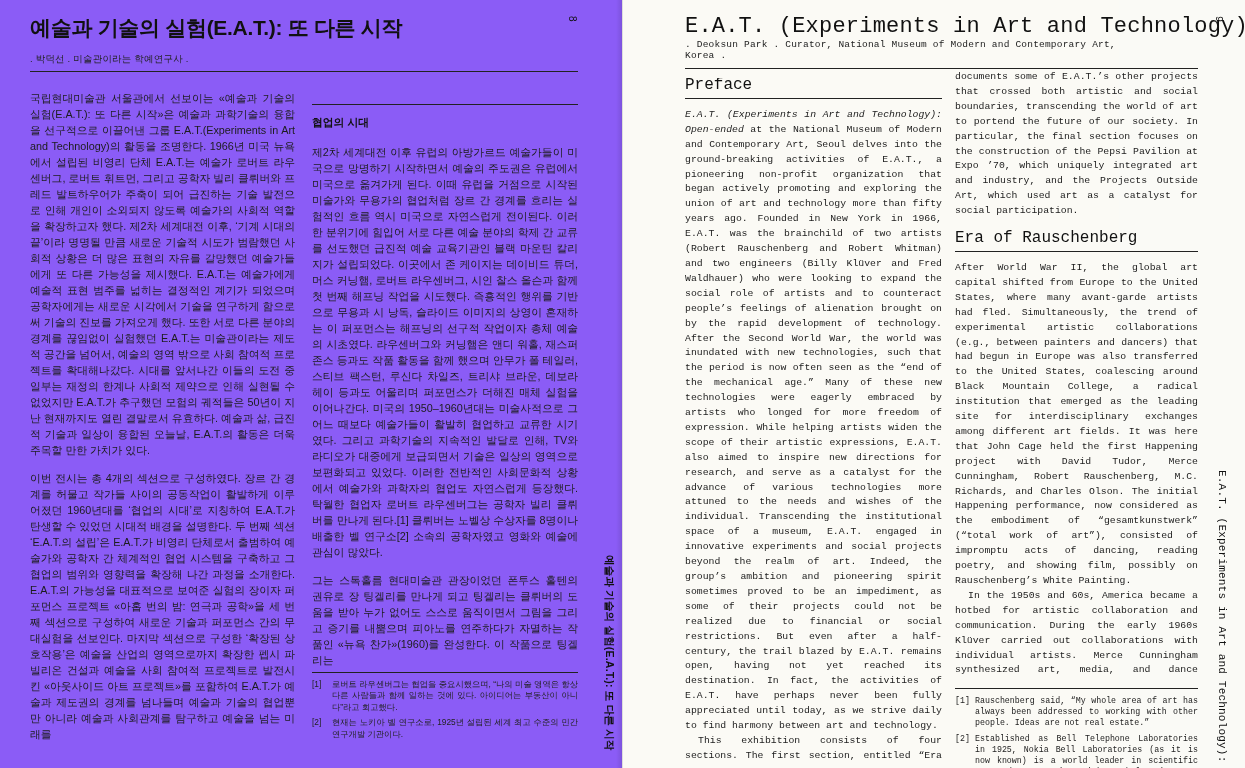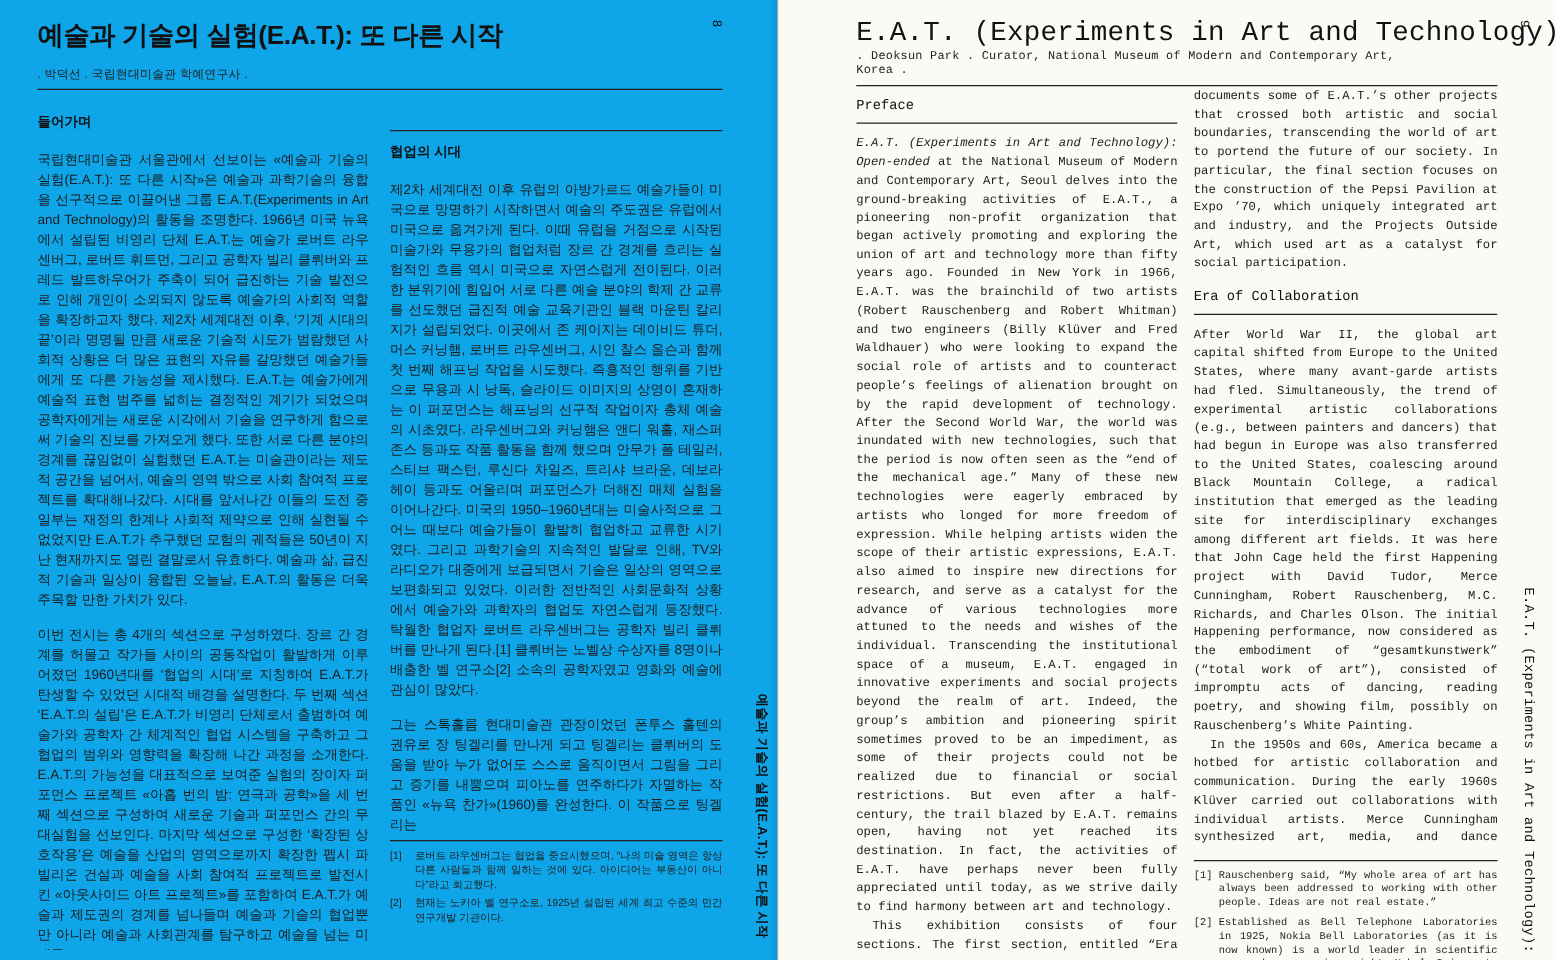--- a/index.html
+++ b/index.html
@@ -1,20 +1,20 @@
 <!DOCTYPE html>
 <html lang="ko"><head>
 <meta charset="utf-8">
 <style>
   * { margin:0; padding:0; box-sizing:border-box; }
   html,body { width:1245px; height:768px; overflow:hidden; }
   body { position:relative; background:#fafaf6; color:#1b1b1b; }
 
   .page { position:absolute; top:0; height:768px; }
-  .page-left  { left:0;   width:622px; background:#0ea5e9; font-family:"Liberation Sans", sans-serif; }
+  .page-left  { left:0;   width:622px; background:#8b5cf6; font-family:"Liberation Sans", sans-serif; }
   .page-right { left:623px; width:496px; background:#fbfaf5; font-family:Liberation Mono, monospace; }
   .seam { position:absolute; left:616px; top:0; width:14px; height:768px;
           background:linear-gradient(90deg, rgba(0,0,0,0) 0%, rgba(0,0,0,0.12) 50%, rgba(0,0,0,0) 100%); }
 
   
   .lp-title  { position:absolute; left:30px; top:14px; font-size:21px; font-weight:700; letter-spacing:-0.3px; color:#111; white-space:nowrap; }
   .lp-byline { position:absolute; left:30px; top:53px; font-size:9.5px; color:#222; letter-spacing:0.2px; }
   .lp-header-rule { position:absolute; left:30px; top:71px; width:548px; border-top:1px solid #222; }
 
   .lp-col1 { position:absolute; left:30px;  top:90px; width:265px; height:670px; overflow:hidden; }
@@ -42,42 +42,41 @@
   .rp-title  { position:absolute; left:62px; top:14px; font-size:22px; font-weight:400; color:#111; white-space:nowrap; letter-spacing:0.2px; }
   .rp-byline { position:absolute; left:62px; top:39px; font-size:9.5px; color:#222; letter-spacing:0.2px; }
   .rp-header-rule { position:absolute; left:62px; top:68px; width:513px; border-top:1px solid #222; }
 
   .rp-col1 { position:absolute; left:62px;  top:78px; width:257px; height:685px; overflow:hidden; }
   .rp-col2 { position:absolute; left:332px; top:70px; width:243px; height:606px; overflow:hidden; }
 
   .e-body { font-size:9.8px; line-height:14.9px; text-align:justify; color:#1b1b1b; }
   .e-body p { text-indent:13px; }
   .e-body p.no-indent { text-indent:0; }
-  .e-section { font-size:11px; color:#111; border-bottom:1px solid #222; padding-bottom:5px; margin-bottom:9px; }
+  .e-section { font-size:16px; color:#111; border-bottom:1px solid #222; padding-bottom:5px; margin-bottom:9px; }
   .e-section.spaced { margin-top:12px; }
   .italic { font-style:italic; }
 
   .rp-pagenum { position:absolute; left:601px; top:16px; transform:rotate(90deg); transform-origin:0 0;
                 font-size:10px; color:#111; white-space:nowrap; }
   .rp-vertical { position:absolute; left:605px; top:470px; transform:rotate(90deg); transform-origin:0 0;
                  font-size:11px; color:#111; white-space:nowrap; letter-spacing:0.2px; }
 </style>
 </head>
 <body>
 
 <div class="page page-left">
 
   <h1 class="lp-title">예술과 기술의 실험(E.A.T.): 또 다른 시작</h1>
-  <div class="lp-byline">. 박덕선 . 국립현대미술관 학예연구사 .</div>
+  <div class="lp-byline">. 박덕선 . 미술관이라는 학예연구사 .</div>
   <div class="lp-header-rule"></div>
 
   <div class="lp-pagenum">8</div>
 
   <div class="lp-col1 k-body">
-    <div class="k-section">들어가며</div>
     <p>국립현대미술관 서울관에서 선보이는 «예술과 기술의 실험(E.A.T.): 또 다른 시작»은 예술과 과학기술의 융합을 선구적으로 이끌어낸 그룹 E.A.T.(Experiments in Art and Technology)의 활동을 조명한다. 1966년 미국 뉴욕에서 설립된 비영리 단체 E.A.T.는 예술가 로버트 라우센버그, 로버트 휘트먼, 그리고 공학자 빌리 클뤼버와 프레드 발트하우어가 주축이 되어 급진하는 기술 발전으로 인해 개인이 소외되지 않도록 예술가의 사회적 역할을 확장하고자 했다. 제2차 세계대전 이후, ‘기계 시대의 끝’이라 명명될 만큼 새로운 기술적 시도가 범람했던 사회적 상황은 더 많은 표현의 자유를 갈망했던 예술가들에게 또 다른 가능성을 제시했다. E.A.T.는 예술가에게 예술적 표현 범주를 넓히는 결정적인 계기가 되었으며 공학자에게는 새로운 시각에서 기술을 연구하게 함으로써 기술의 진보를 가져오게 했다. 또한 서로 다른 분야의 경계를 끊임없이 실험했던 E.A.T.는 미술관이라는 제도적 공간을 넘어서, 예술의 영역 밖으로 사회 참여적 프로젝트를 확대해나갔다. 시대를 앞서나간 이들의 도전 중 일부는 재정의 한계나 사회적 제약으로 인해 실현될 수 없었지만 E.A.T.가 추구했던 모험의 궤적들은 50년이 지난 현재까지도 열린 결말로서 유효하다. 예술과 삶, 급진적 기술과 일상이 융합된 오늘날, E.A.T.의 활동은 더욱 주목할 만한 가치가 있다.</p>
     <p>이번 전시는 총 4개의 섹션으로 구성하였다. 장르 간 경계를 허물고 작가들 사이의 공동작업이 활발하게 이루어졌던 1960년대를 ‘협업의 시대’로 지칭하여 E.A.T.가 탄생할 수 있었던 시대적 배경을 설명한다. 두 번째 섹션 ‘E.A.T.의 설립’은 E.A.T.가 비영리 단체로서 출범하여 예술가와 공학자 간 체계적인 협업 시스템을 구축하고 그 협업의 범위와 영향력을 확장해 나간 과정을 소개한다. E.A.T.의 가능성을 대표적으로 보여준 실험의 장이자 퍼포먼스 프로젝트 «아홉 번의 밤: 연극과 공학»을 세 번째 섹션으로 구성하여 새로운 기술과 퍼포먼스 간의 무대실험을 선보인다. 마지막 섹션으로 구성한 ‘확장된 상호작용’은 예술을 산업의 영역으로까지 확장한 펩시 파빌리온 건설과 예술을 사회 참여적 프로젝트로 발전시킨 «아웃사이드 아트 프로젝트»를 포함하여 E.A.T.가 예술과 제도권의 경계를 넘나들며 예술과 기술의 협업뿐만 아니라 예술과 사회관계를 탐구하고 예술을 넘는 미래를</p>
   </div>
 
   <div class="lp-col2 k-body">
     <div class="k-section ruled">협업의 시대</div>
     <p>제2차 세계대전 이후 유럽의 아방가르드 예술가들이 미국으로 망명하기 시작하면서 예술의 주도권은 유럽에서 미국으로 옮겨가게 된다. 이때 유럽을 거점으로 시작된 미술가와 무용가의 협업처럼 장르 간 경계를 흐리는 실험적인 흐름 역시 미국으로 자연스럽게 전이된다. 이러한 분위기에 힘입어 서로 다른 예술 분야의 학제 간 교류를 선도했던 급진적 예술 교육기관인 블랙 마운틴 칼리지가 설립되었다. 이곳에서 존 케이지는 데이비드 튜더, 머스 커닝햄, 로버트 라우센버그, 시인 찰스 올슨과 함께 첫 번째 해프닝 작업을 시도했다. 즉흥적인 행위를 기반으로 무용과 시 낭독, 슬라이드 이미지의 상영이 혼재하는 이 퍼포먼스는 해프닝의 선구적 작업이자 총체 예술의 시초였다. 라우센버그와 커닝햄은 앤디 워홀, 재스퍼 존스 등과도 작품 활동을 함께 했으며 안무가 폴 테일러, 스티브 팩스턴, 루신다 차일즈, 트리샤 브라운, 데보라 헤이 등과도 어울리며 퍼포먼스가 더해진 매체 실험을 이어나간다. 미국의 1950–1960년대는 미술사적으로 그 어느 때보다 예술가들이 활발히 협업하고 교류한 시기였다. 그리고 과학기술의 지속적인 발달로 인해, TV와 라디오가 대중에게 보급되면서 기술은 일상의 영역으로 보편화되고 있었다. 이러한 전반적인 사회문화적 상황에서 예술가와 과학자의 협업도 자연스럽게 등장했다. 탁월한 협업자 로버트 라우센버그는 공학자 빌리 클뤼버를 만나게 된다.[1] 클뤼버는 노벨상 수상자를 8명이나 배출한 벨 연구소[2] 소속의 공학자였고 영화와 예술에 관심이 많았다.</p>
     <p>그는 스톡홀름 현대미술관 관장이었던 폰투스 훌텐의 권유로 장 팅겔리를 만나게 되고 팅겔리는 클뤼버의 도움을 받아 누가 없어도 스스로 움직이면서 그림을 그리고 증기를 내뿜으며 피아노를 연주하다가 자멸하는 작품인 «뉴욕 찬가»(1960)를 완성한다. 이 작품으로 팅겔리는</p>
   </div>
 
@@ -106,21 +105,21 @@
   <div class="rp-pagenum">9</div>
 
   <div class="rp-col1 e-body">
     <div class="e-section">Preface</div>
     <p class="no-indent"><span class="italic">E.A.T. (Experiments in Art and Technology): Open-ended</span><span> at the National Museum of Modern and Contemporary Art, Seoul delves into the ground-breaking activities of E.A.T., a pioneering non-profit organization that began actively promoting and exploring the union of art and technology more than fifty years ago. Founded in New York in 1966, E.A.T. was the brainchild of two artists (Robert Rauschenberg and Robert Whitman) and two engineers (Billy Klüver and Fred Waldhauer) who were looking to expand the social role of artists and to counteract people’s feelings of alienation brought on by the rapid development of technology. After the Second World War, the world was inundated with new technologies, such that the period is now often seen as the “end of the mechanical age.” Many of these new technologies were eagerly embraced by artists who longed for more freedom of expression. While helping artists widen the scope of their artistic expressions, E.A.T. also aimed to inspire new directions for research, and serve as a catalyst for the advance of various technologies more attuned to the needs and wishes of the individual. Transcending the institutional space of a museum, E.A.T. engaged in innovative experiments and social projects beyond the realm of art. Indeed, the group’s ambition and pioneering spirit sometimes proved to be an impediment, as some of their projects could not be realized due to financial or social restrictions. But even after a half-century, the trail blazed by E.A.T. remains open, having not yet reached its destination. In fact, the activities of E.A.T. have perhaps never been fully appreciated until today, as we strive daily to find harmony between art and technology.</span></p>
     <p>This exhibition consists of four sections. The first section, entitled “Era of Collaboration,” explores the art world of the 1960s, when the boundaries between genres were being erased and artists of various fields were actively seeking to collaborate, thereby setting the stage for the creation of E.A.T. The second section, “Development of E.A.T.,” traces the evolution of the group, from its establishment as a non-profit organization to the systematic collaborations among artists and engineers, highlighting the expanding scope and influence of its activities. The third section introduces E.A.T.’s landmark performance project 9 Evenings: Theatre &amp; Engineering (1966), a collection of experimental interactions between technology and performance that showcased the group’s potential. The fourth and final section, “Expanded Interactions,”</p>
   </div>
 
   <div class="rp-col2 e-body">
     <p class="no-indent">documents some of E.A.T.’s other projects that crossed both artistic and social boundaries, transcending the world of art to portend the future of our society. In particular, the final section focuses on the construction of the Pepsi Pavilion at Expo ’70, which uniquely integrated art and industry, and the Projects Outside Art, which used art as a catalyst for social participation.</p>
-    <div class="e-section spaced">Era of Collaboration</div>
+    <div class="e-section spaced">Era of Rauschenberg</div>
     <p class="no-indent">After World War II, the global art capital shifted from Europe to the United States, where many avant-garde artists had fled. Simultaneously, the trend of experimental artistic collaborations (e.g., between painters and dancers) that had begun in Europe was also transferred to the United States, coalescing around Black Mountain College, a radical institution that emerged as the leading site for interdisciplinary exchanges among different art fields. It was here that John Cage held the first Happening project with David Tudor, Merce Cunningham, Robert Rauschenberg, M.C. Richards, and Charles Olson. The initial Happening performance, now considered as the embodiment of “gesamtkunstwerk” (“total work of art”), consisted of impromptu acts of dancing, reading poetry, and showing film, possibly on Rauschenberg’s White Painting.</p>
     <p>In the 1950s and 60s, America became a hotbed for artistic collaboration and communication. During the early 1960s Klüver carried out collaborations with individual artists. Merce Cunningham synthesized art, media, and dance performances by incorporating works by Rauschenberg, Andy Warhol and Jasper Johns. Of course, this period is also characterized by the development and wide acceptance of media technology, especially television and radio, both of which became nearly ubiquitous to daily life. Considering these factors, it is little surprise that artists, engineers and scientists soon began seeking to collaborate as well.</p>
     <p>One of the era’s strongest proponents of collaboration was Robert Rauschenberg,[1] who in 1962 began working with Billy Klüver, an engineer from Bell Laboratories[2] who was very interested in</p>
   </div>
 
   <div class="rp-footnotes">
     <div class="fn">
       <span class="fn-num">[1]</span>
       <span class="fn-text">Rauschenberg said, “My whole area of art has always been addressed to working with other people. Ideas are not real estate.”</span>
     </div>

